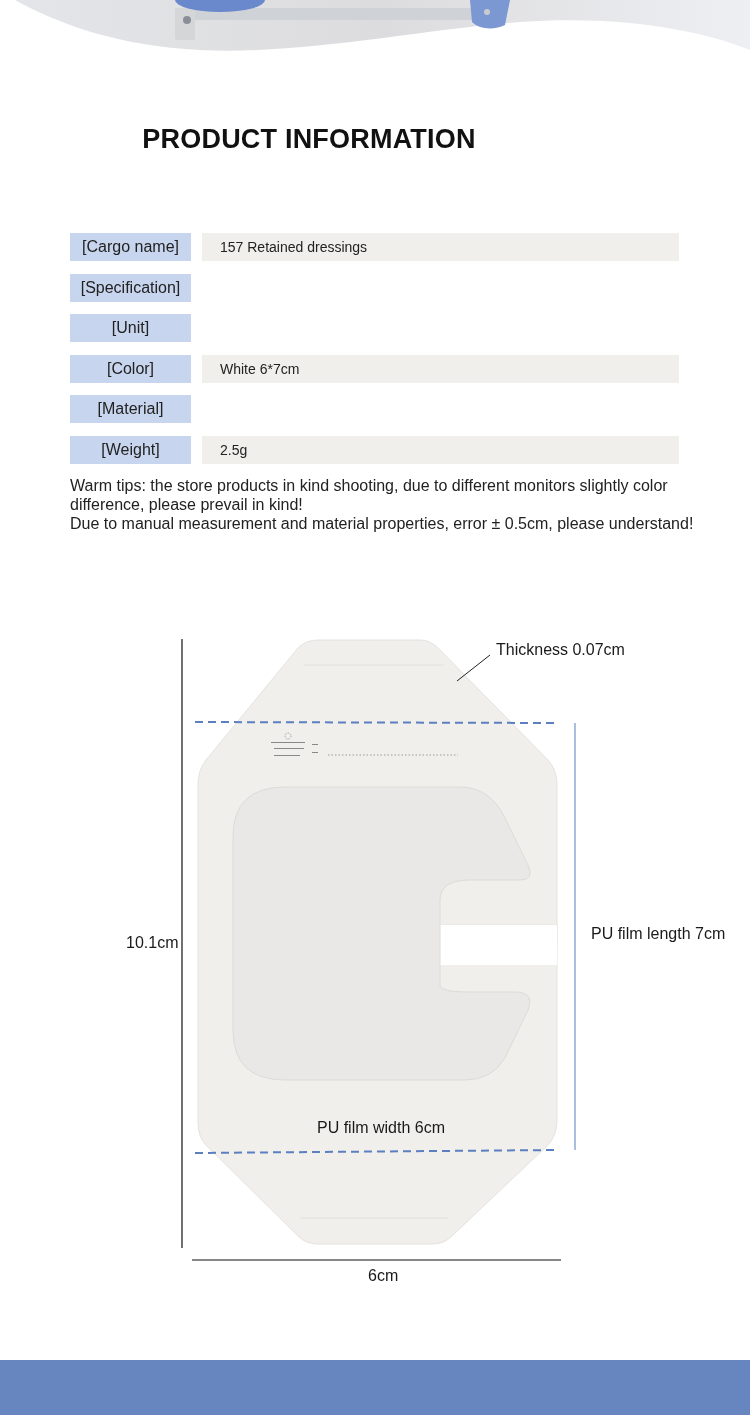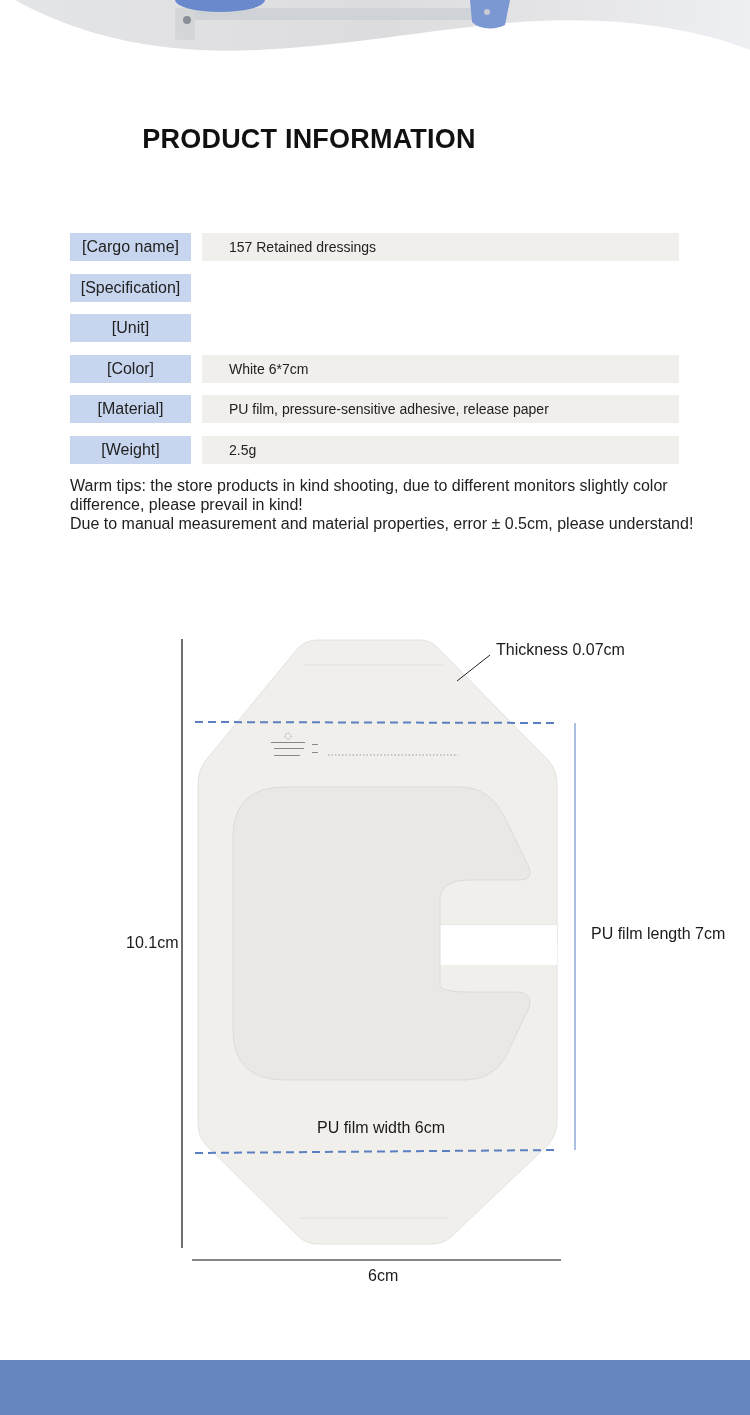--- a/index.html
+++ b/index.html
@@ -6,21 +6,21 @@
   body { width: 750px; height: 1415px; background: #ffffff; position: relative; overflow: hidden;
          font-family: "Liberation Sans", "DejaVu Sans", sans-serif; color: #1a1a1a; }
   .hero { position: absolute; left: 0; top: 0; width: 750px; height: 60px; overflow: hidden; }
   .title { position: absolute; top: 124px; left: 0; width: 618px; text-align: center;
            font-size: 27px; font-weight: bold; letter-spacing: 0.2px; color: #111; }
   .table { position: absolute; left: 70px; top: 233px; width: 609px; text-align: right; }
   .row { display: flex; height: 28px; margin-bottom: 12.5px; }
   .label { width: 121px; background: #c7d5ee; font-size: 16px; display: flex; align-items: center;
            justify-content: center; color: #222; }
   .value { margin-left: 11px; flex: 1; background: #f1efeb; font-size: 14px; display: flex;
-           align-items: center; padding-left: 27px; color: #222; }
+           align-items: center; padding-left: 18px; color: #222; }
   .tips { position: absolute; left: 70px; top: 476px; width: 640px; font-size: 16px; line-height: 19px; color: #222; }
   .diagram { position: absolute; left: 0; top: 600px; width: 611px; height: 720px; }
   .dlabel { position: absolute; font-size: 16px; color: #1a1a1a; white-space: nowrap; }
   .footer { position: absolute; left: 0; top: 1360px; width: 750px; height: 55px; background: #6785be; }
 </style>
 </head>
 <body>
 
 <div class="hero">
   <svg width="750" height="60" viewBox="0 0 750 60">
@@ -53,21 +53,20 @@
   </div>
   <div class="row">
     <div class="label">[Unit]</div>
   </div>
   <div class="row">
     <div class="label">[Color]</div>
     <div class="value">White 6*7cm</div>
   </div>
   <div class="row">
     <div class="label">[Material]</div>
-    <div class="value">PU film, pressure-sensitive adhesive, release paper</div>
   </div>
   <div class="row">
     <div class="label">[Weight]</div>
     <div class="value">2.5g</div>
   </div>
 </div>
 
 <div class="tips">
   <div>Warm tips: the store products in kind shooting, due to different monitors slightly color difference, please prevail in kind!</div>
   <div>Due to manual measurement and material properties, error ± 0.5cm, please understand!</div>

